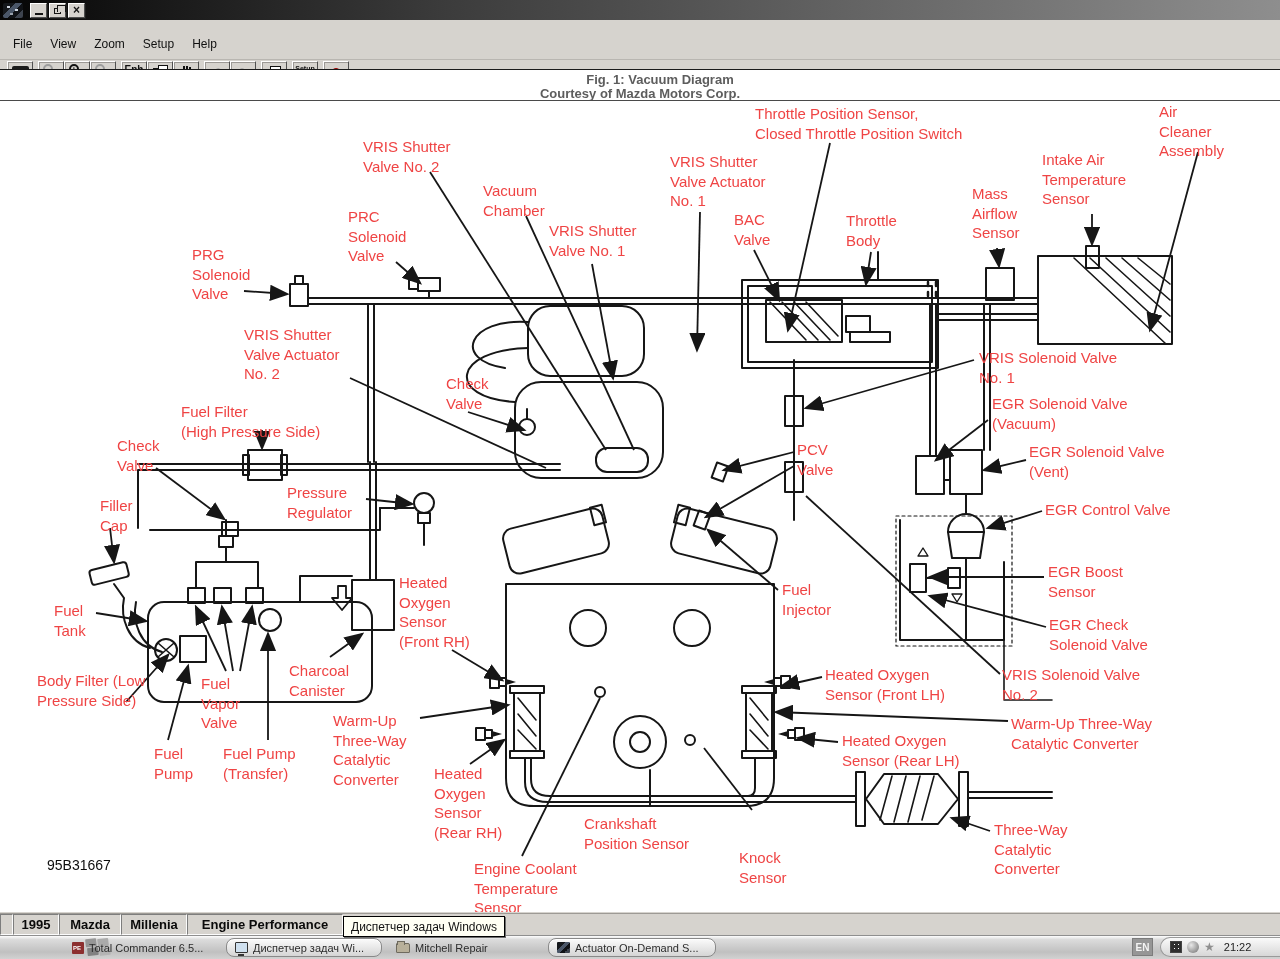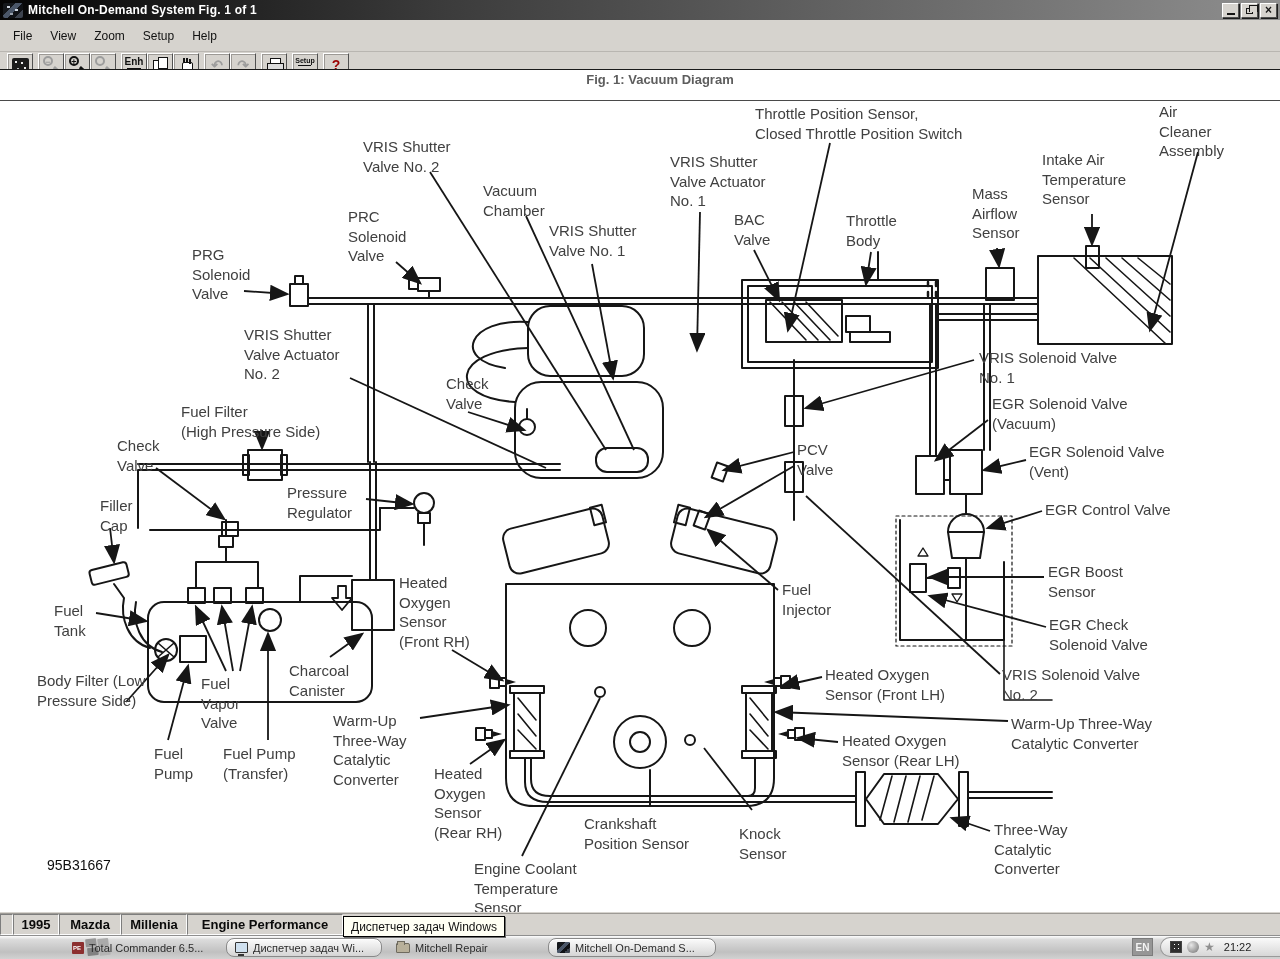--- a/index.html
+++ b/index.html
@@ -11,21 +11,21 @@
   .app-icon { width:20px; height:15px; margin-right:5px; border-radius:2px;
     background:linear-gradient(135deg,#15181c 0 35%,#4a5668 35% 55%,#101216 55% 75%,#3d434e 75%); position:relative; }
   .app-icon::after { content:""; position:absolute; left:4px; top:3px; width:3px; height:2px; background:#cfd6e0; box-shadow:8px 3px 0 #cfd6e0, 3px 7px 0 #9aa2ad; }
   .title-text { color:#fff; font-size:12px; font-weight:700; letter-spacing:.2px; flex:1; white-space:nowrap; }
   .wc { width:17px; height:15px; background:#d6d3ce; border:1px solid; border-color:#ffffff #4e4e4e #4e4e4e #ffffff; box-shadow:1px 1px 0 #1d1d1d; margin-left:2px; display:flex; align-items:center; justify-content:center; }
   .g-min { width:8px; height:2px; background:#141414; margin-top:7px; }
   .g-rest { width:7px; height:6px; border:1px solid #141414; background:#d6d3ce; position:relative; margin-top:2px; }
   .g-rest::before { content:""; position:absolute; left:2px; top:-4px; width:7px; height:6px; border:1px solid #141414; border-bottom:none; background:#d6d3ce; }
   .g-close { font-size:12px; font-weight:700; color:#141414; line-height:12px; }
 
-  .menubar { height:32px; background:#d6d3ce; display:flex; align-items:center; padding-left:4px; border-bottom:1px solid #b9b6b1; }
+  .menubar { height:32px; background:#d6d3ce; display:flex; align-items:center; padding-left:4px; border-bottom:1px solid #b9b6b1;margin-top:8px; }
   .menu-item { font-size:12px; color:#111; padding:3px 9px; }
 
   .toolbar { height:26px; background:#d6d3ce; display:flex; align-items:flex-start; padding:1px 0 0 7px; }
   .tbtn { width:26px; height:23px; background:#d6d3ce; border:1px solid; border-color:#ffffff #505050 #505050 #ffffff; box-shadow:1px 1px 0 #9c9995 inset; display:flex; align-items:center; justify-content:center; padding:0; cursor:default; color:#111; }
   .tbtn.dis { color:#9d9d9d; }
   .tb-gap { width:5px; }
   .i-film { width:17px; height:14px; background:#1c1c1c; border-radius:2px; position:relative; }
   .i-film::after { content:""; position:absolute; left:3px; top:3px; width:2px; height:2px; background:#ececec; box-shadow:6px 1px 0 #ececec, 9px 6px 0 #ececec, 2px 7px 0 #bdbdbd; }
   .i-mag { position:relative; width:18px; height:17px; }
   .i-mag i { position:absolute; left:1px; top:0; width:10px; height:10px; border:2px solid currentColor; border-radius:50%; font-style:normal; font-weight:700; font-size:9px; line-height:9px; text-align:center; color:currentColor; }
@@ -49,21 +49,21 @@
   .i-help { font-size:14px; font-weight:700; color:#9b0000; line-height:14px; }
 
   .rule-dark { position:absolute; left:0; width:1280px; height:1px; background:#1a1a1a; }
 
   
   .caption-area { position:absolute; left:0; top:70px; width:1280px; height:30px; background:#fff; text-align:center; }
   .cap1 { font-size:13px; font-weight:700; color:#5d5d5d; line-height:15px; padding-top:2px;padding-left:40px; }
   .cap2 { font-size:13px; font-weight:700; color:#5d5d5d; line-height:14px; }
   .diagram { position:absolute; left:0; top:101px; width:1280px; height:811px; background:#fff; overflow:hidden; }
   .drawing { position:absolute; left:0; top:-101px; pointer-events:none; }
-  .lbl { position:absolute; font-size:15px; line-height:19.5px; color:#404040; white-space:pre; }
+  .lbl { position:absolute; font-size:15px; line-height:19.5px; color:#ef4444; white-space:pre; }
   .code { position:absolute; left:47px; top:756px; font-size:14px; color:#0e0e0e; }
 
   
   .navbar { position:absolute; left:0; top:913px; width:1280px; height:15px; background:#d6d3ce; border-top:1px solid #9d9a95; display:flex; }
   .nav-cell { height:21px; border:1px solid; border-color:#7d7d7d #fcfcfc #fcfcfc #7d7d7d; background:#d6d3ce; font-size:13px; font-weight:700; color:#0a0a0a; display:flex; align-items:center; justify-content:center; }
   .nav-stub { width:13px; }
   .tooltip { position:absolute; left:343px; top:916px; height:21px; background:#fffff4; border:1px solid #000; box-shadow:1px 1px 0 #6e6e6e; font-size:12px; color:#111; display:flex; align-items:center; padding:0 7px; z-index:30; }
 
   
   .taskbar { position:absolute; left:0; top:935px; width:1280px; height:24px; background:linear-gradient(#fdfdfd,#dcdcdc 15%,#c0c0c0 70%,#d2d2d2); border-top:1px solid #8f8f8f; display:flex; align-items:center; }
@@ -85,21 +85,20 @@
   .ti-grid { width:12px; height:12px; background:repeating-linear-gradient(0deg,#2f2f2f 0 3px,#fff 3px 4px), repeating-linear-gradient(90deg,#2f2f2f 0 3px,#fff 3px 4px); background-blend-mode:darken; border:1px solid #444; }
   .ti-disc { width:12px; height:12px; border-radius:50%; background:radial-gradient(circle at 35% 35%,#e8e8e8,#6e6e6e); }
   .ti-star { font-size:12px; line-height:12px; color:#8f8f8f; }
   .tray-time { font-size:11px; color:#1d1d1d; margin-left:4px; }
 </style>
 </head>
 <body>
 
 <div class="titlebar">
   <span class="app-icon"></span>
-  <span class="title-text">Mitchell On-Demand System Fig. 1 of 1</span>
   <span class="wc">
       <span class="g-min"></span>
     </span>
   <span class="wc">
       <span class="g-rest"></span>
     </span>
   <span class="wc">
       <span class="g-close">×</span>
     </span>
 </div>
@@ -165,20 +164,21 @@
   <span class="tb-gap"></span>
   <button class="tbtn">
       <span class="i-help">?</span>
     </button>
 </div>
 
 <div class="rule-dark" style="top:69px"></div>
 
 <div class="caption-area">
   <div class="cap1">Fig. 1:  Vacuum Diagram</div>
+  <div class="cap2">Courtesy of Mazda Motors Corp.</div>
 </div>
 <div class="rule-dark" style="top:100px; background:#4a4a4a"></div>
 
 <div class="diagram">
   <svg class="drawing" width="1280" height="959" viewBox="0 0 1280 959">
     <defs>
       <marker id="ah" markerWidth="11" markerHeight="9" refX="9.5" refY="4.5" orient="auto">
           <path d="M0,0 L11,4.5 L0,9 z" fill="#161616"></path>
         </marker>
       <g id="o2s">
@@ -449,21 +449,21 @@
     <div class="lbl" style="left:223px;top:643px">Fuel Pump
 (Transfer)</div>
     <div class="lbl" style="left:842px;top:630px">Heated Oxygen
 Sensor (Rear LH)</div>
     <div class="lbl" style="left:434px;top:663px">Heated
 Oxygen
 Sensor
 (Rear RH)</div>
     <div class="lbl" style="left:584px;top:713px">Crankshaft
 Position Sensor</div>
-    <div class="lbl" style="left:739px;top:723px">Knock
+    <div class="lbl" style="left:739px;top:747px">Knock
 Sensor</div>
     <div class="lbl" style="left:994px;top:719px">Three-Way
 Catalytic
 Converter</div>
     <div class="lbl" style="left:474px;top:758px">Engine Coolant
 Temperature
 Sensor</div>
     <div class="code">95B31667</div>
   </div>
 </div>
@@ -492,21 +492,21 @@
 <div class="tk-btn tk-framed" style="left:226px;width:156px">
   <span class="ic-monitor"></span>
   <span>Диспетчер задач Wi...</span>
 </div>
 <div class="tk-btn" style="left:388px;width:108px">
   <span class="ic-folder"></span>
   <span>Mitchell Repair</span>
 </div>
 <div class="tk-btn tk-framed" style="left:548px;width:168px">
   <span class="ic-app"></span>
-  <span>Mitchell On-Demand S...</span>
+  <span>Actuator On-Demand S...</span>
 </div>
 <div class="lang-box">EN</div>
 <div class="tray">
   <span class="ti-grid"></span>
   <span class="ti-disc"></span>
   <span class="ti-star">★</span>
   <span class="tray-time">21:22</span>
 </div>
 
 </body></html>

